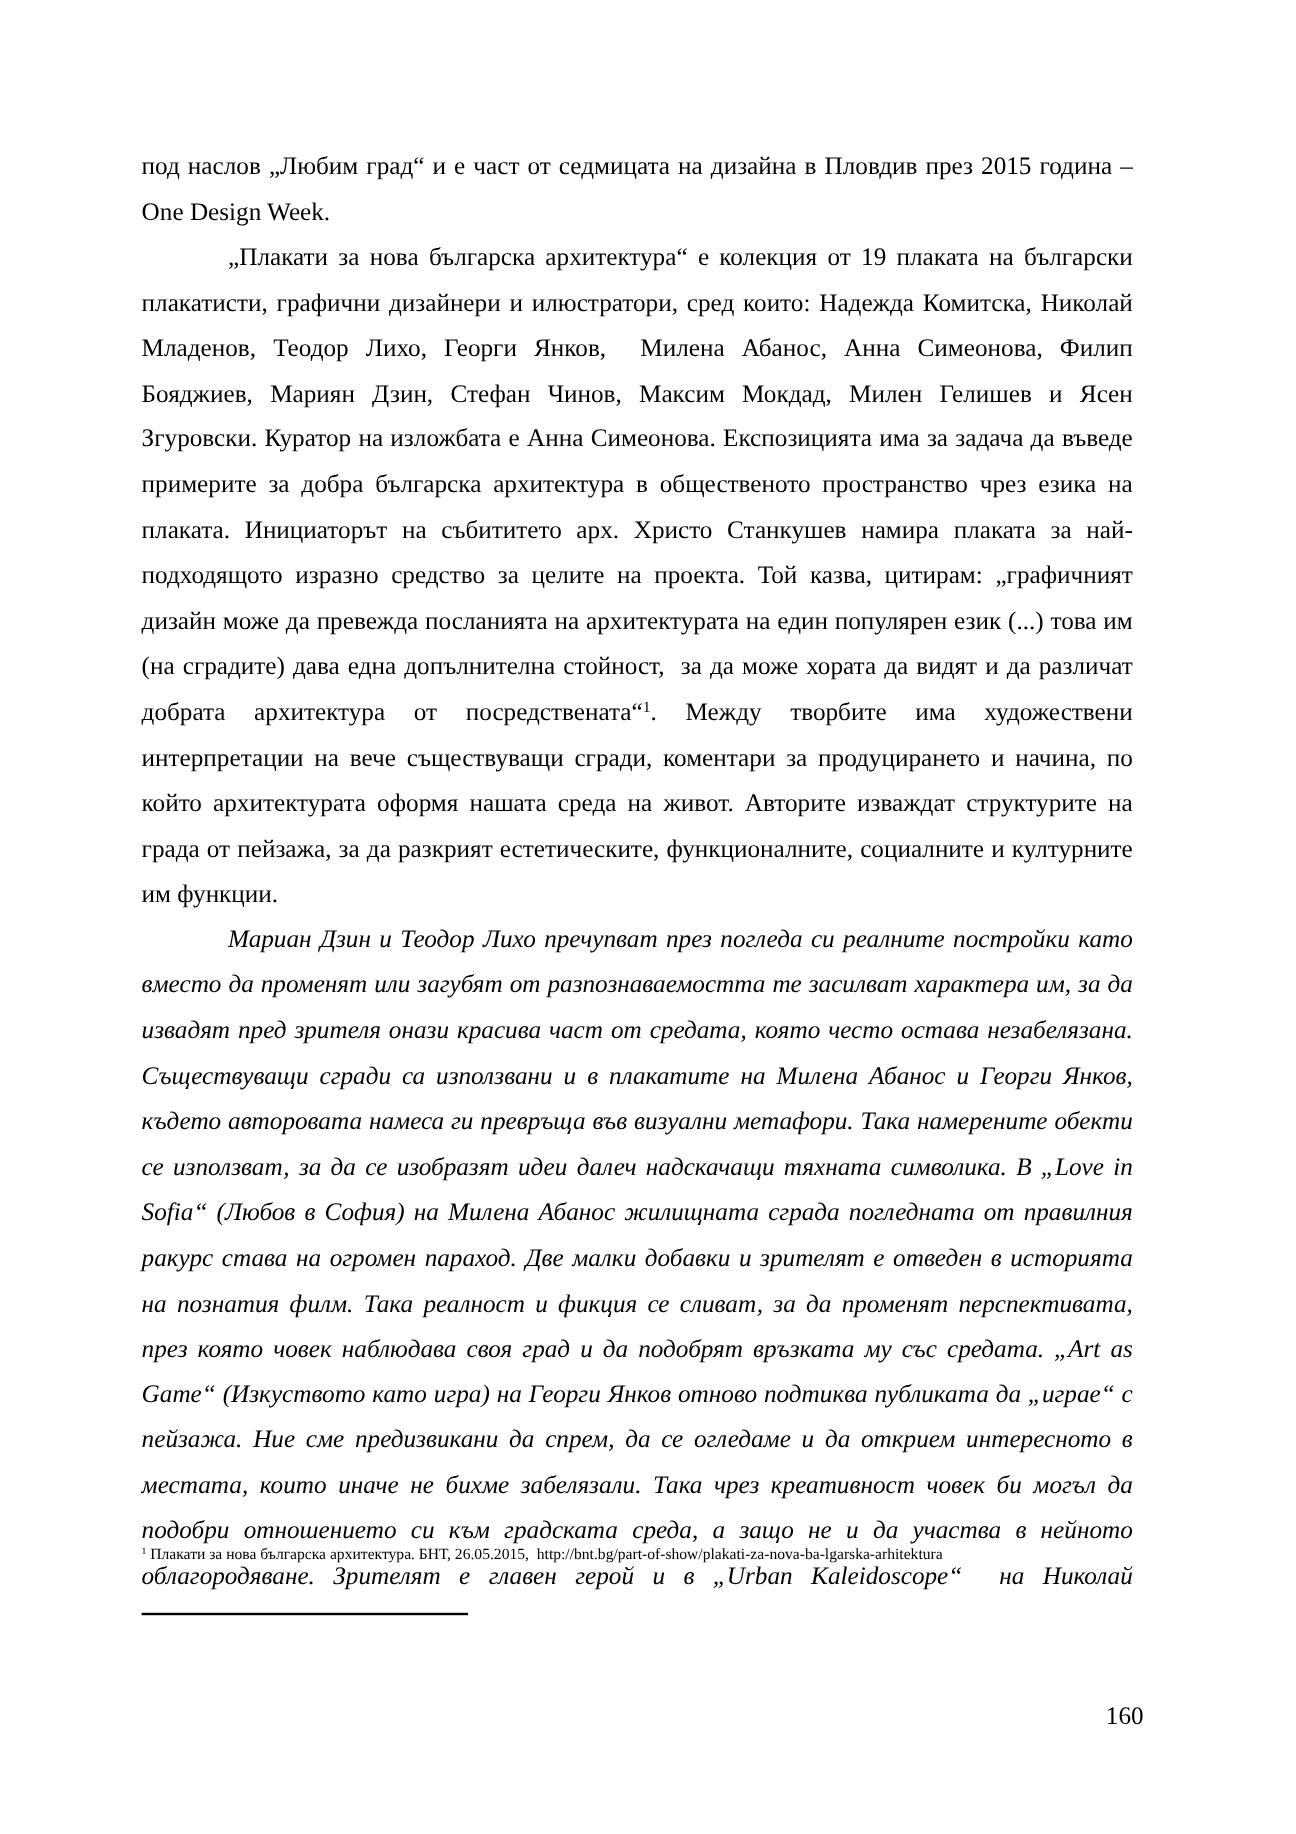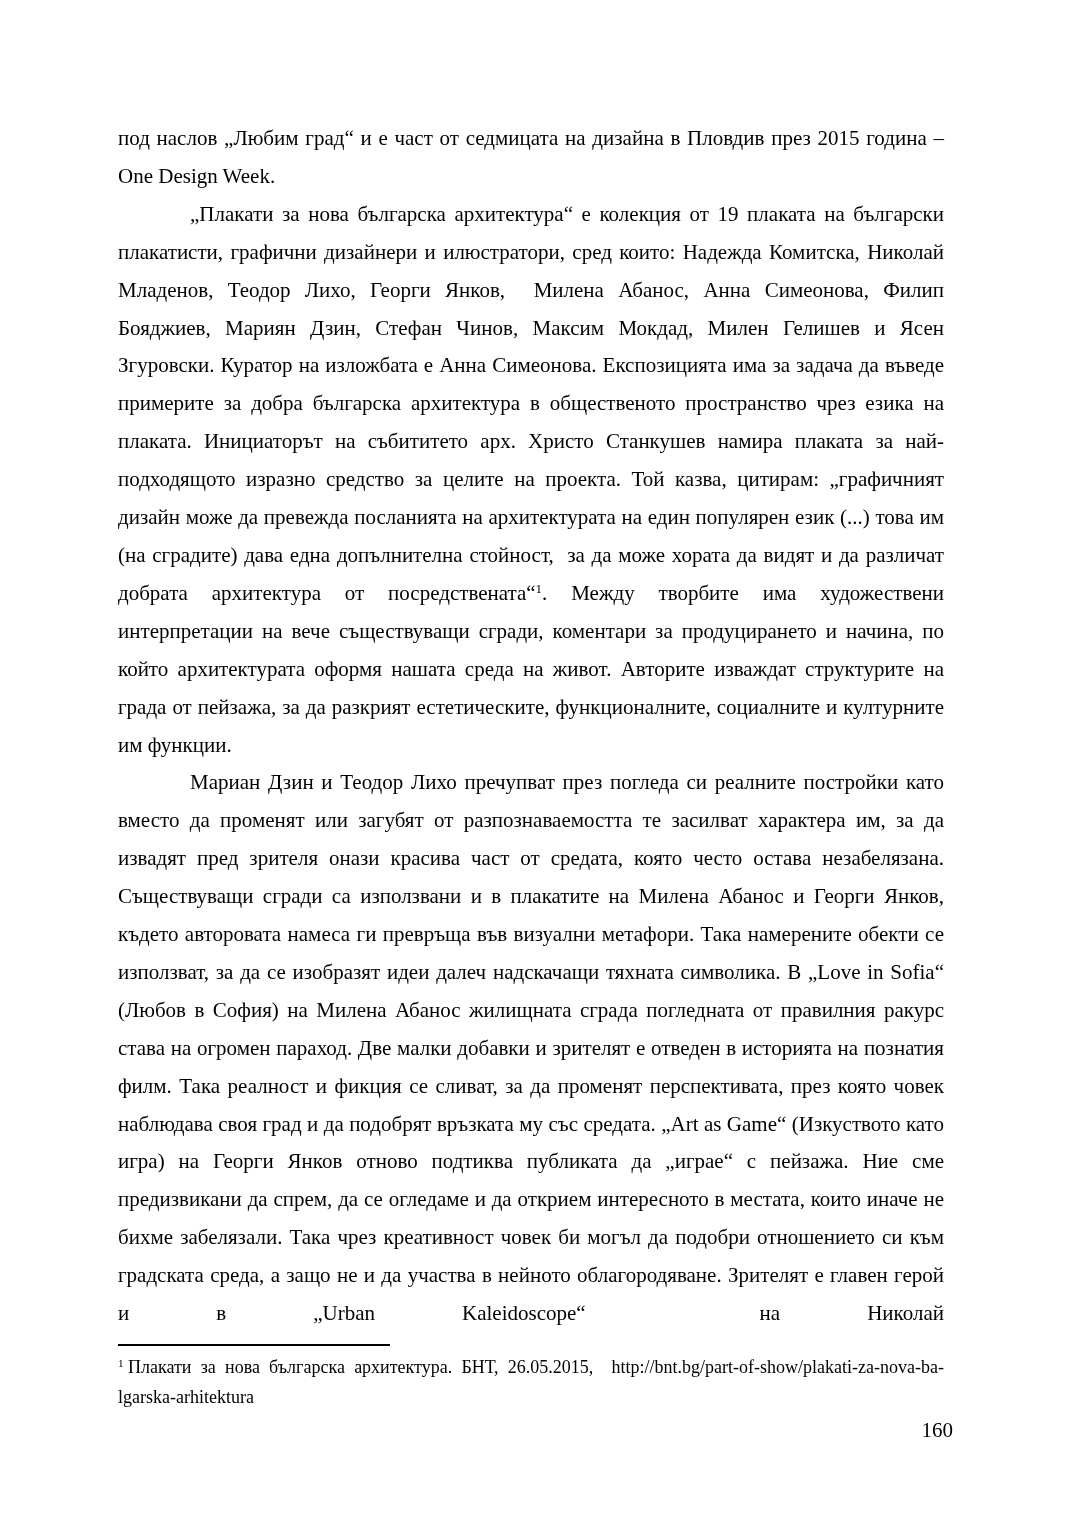--- a/index.html
+++ b/index.html
@@ -27,42 +27,43 @@
   }
   .para {
     margin: 0;
     padding: 0;
   }
   .para.indent {
     text-indent: 72px;
   }
   .para.continues {
     text-align-last: justify;
+    font-style: italic;
   }
   .fn-ref {
     font-size: 0.62em;
     line-height: 0;
     position: relative;
     top: -0.55em;
     vertical-align: baseline;
   }
   .footnote-sep {
     position: absolute;
     left: 118px;
     top: 1344px;
     width: 272px;
     border-top: 2px solid #000;
     height: 0;
   }
   .footnote {
     position: absolute;
     left: 118px;
-    top: 1352px;
+    top: 1280px;
     width: 826px;
-    font-size: 18px;
+    font-size: 13px;
     line-height: 30px;
     text-align: justify;
   }
   .fn-marker {
     font-size: 0.62em;
     line-height: 0;
     position: relative;
     top: -0.55em;
     vertical-align: baseline;
     margin-right: 0.4em;

